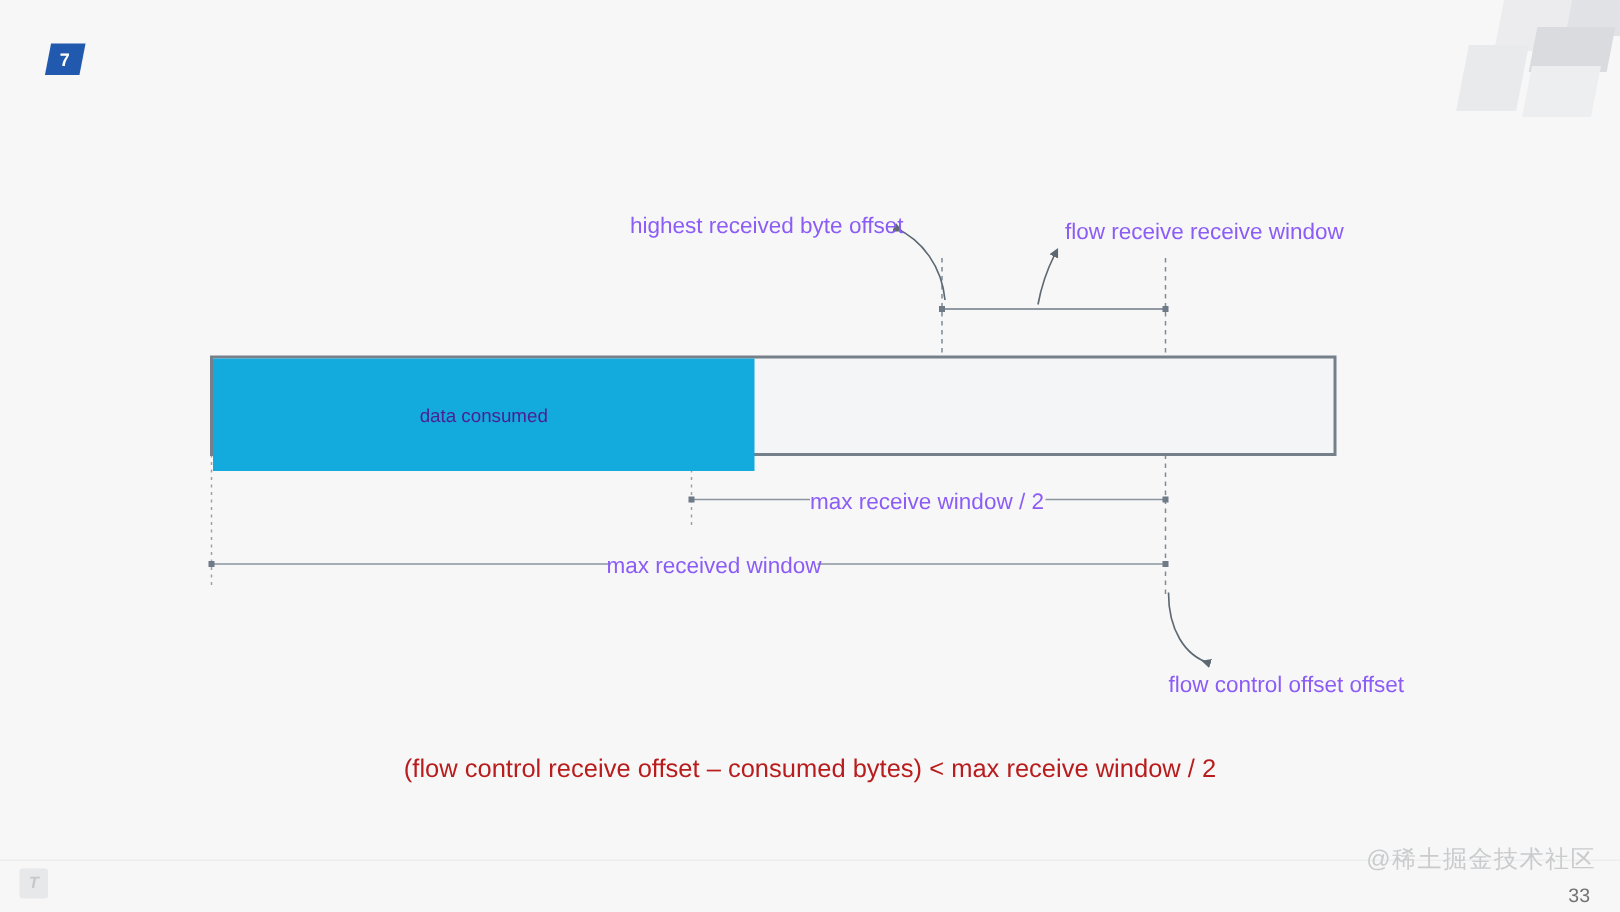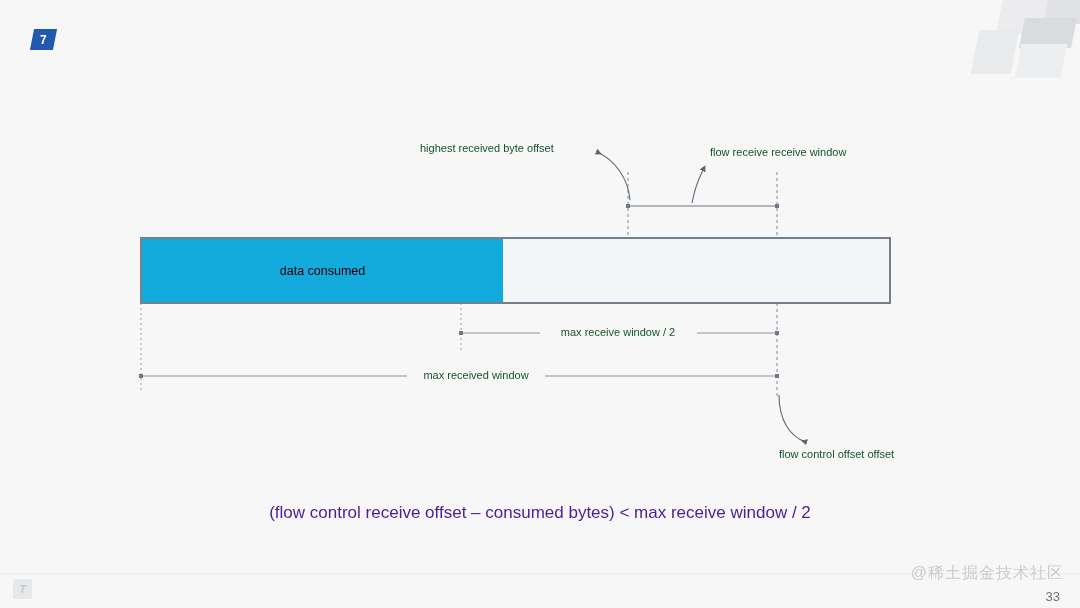--- a/index.html
+++ b/index.html
@@ -67,59 +67,59 @@
   
   #diagram {
     position: absolute;
     left: 0;
     top: 0;
     width: 1080px;
     height: 608px;
   }
   .lbl {
     position: absolute;
-    color: #14532d;
-    font-size: 11px;
+    color: #8b5cf6;
+    font-size: 15px;
     white-space: nowrap;
     line-height: 1;
   }
   .lbl.ctr { transform: translateX(-50%); }
 
   
   .bar-outline {
     position: absolute;
     left: 140px;
     top: 237px;
     width: 751px;
     height: 67px;
     border: 2px solid #76808a;
     box-sizing: border-box;
     background: #f4f5f6;
   }
   .seg {
     position: absolute;
     top: 239px;
-    height: 63px;
+    height: 75px;
     display: flex;
     align-items: center;
     justify-content: center;
-    color: #000000;
+    color: #4c1d95;
     font-size: 12.5px;
     box-sizing: border-box;
   }
   .seg.consumed { left: 142px; width: 361px; background: #13aadd; }
   .seg.received { left: 503px; width: 125px; background: #f79a0c; }
 
   
   .formula {
     position: absolute;
     left: 540px;
     top: 503px;
     transform: translateX(-50%);
-    color: #4c1d95;
+    color: #b91c1c;
     font-size: 17px;
     white-space: nowrap;
   }
 
   
   .watermark {
     position: absolute;
     right: 16px;
     bottom: 24px;
     color: #c9cbcd;

